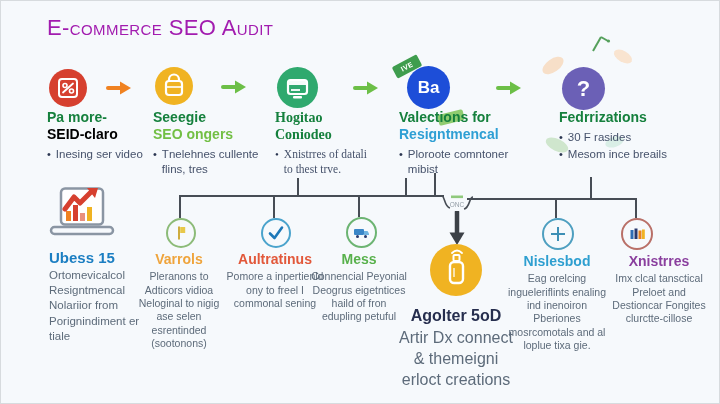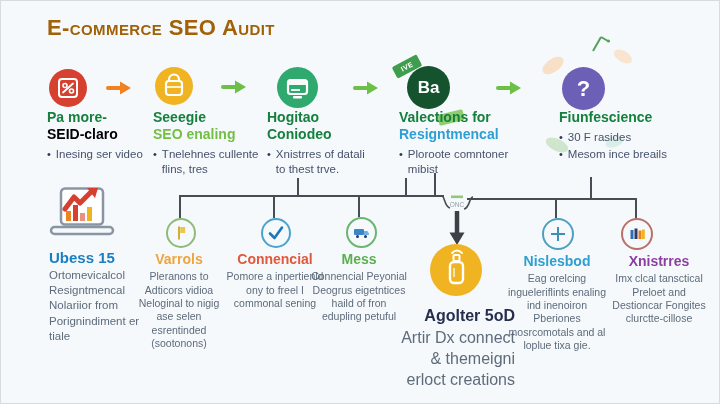--- a/index.html
+++ b/index.html
@@ -3,21 +3,21 @@
 <meta charset="utf-8">
 <style>
   html,body{margin:0;padding:0;background:#e8e8e8;}
   .canvas{
     position:relative;width:718px;height:402px;margin:0 auto;
     background:#f6f9fc;border:1px solid #d7dbde;overflow:hidden;
     font-family:"Liberation Sans","DejaVu Sans",sans-serif;
   }
   .abs{position:absolute;}
   .title{
-    left:46px;top:14px;font-size:22px;font-weight:bold;color:#a16207;
+    left:46px;top:14px;font-size:22px;font-weight:normal;color:#a21caf;
     font-variant:small-caps;letter-spacing:.4px;
   }
   .circle{border-radius:50%;display:flex;align-items:center;justify-content:center;}
   .badge-txt{color:#fff;font-weight:bold;}
   .step-text{line-height:1.22;}
   .step-title{font-size:14px;font-weight:bold;color:#15803d;}
   .step-sub{font-size:14px;font-weight:bold;}
   .c-red{color:#000000;} .c-green{color:#72bf44;} .c-blue{color:#2e9fd4;}
   .bullets{margin-top:4px;}
   .bullet{display:flex;gap:5px;font-size:11.5px;color:#46526b;line-height:1.28;margin-top:2px;}
@@ -86,21 +86,21 @@
   <div class="abs" style="left:352px;top:79px;">
     <svg width="26" height="16" viewBox="0 0 26 16">
       <line x1="2" y1="8" x2="16" y2="8" stroke="#6cbf47" stroke-width="4" stroke-linecap="round"></line>
       <polygon points="14,1.5 25,8 14,14.5" fill="#6cbf47"></polygon>
     </svg>
   </div>
 
   <div class="abs tag" style="left:392px;top:59px;width:28px;height:13px;background:#3f9d4e;transform:rotate(-28deg);">
     <span>IVE</span>
   </div>
-  <div class="abs circle" style="left:406px;top:65px;width:43px;height:43px;background:#14532d;">
+  <div class="abs circle" style="left:406px;top:65px;width:43px;height:43px;background:#1d4ed8;">
     <span class="badge-txt" style="font-size:17px;">Ba</span>
   </div>
   <div class="abs tag" style="left:437px;top:111px;width:26px;height:11px;background:#90cc70;transform:rotate(-14deg);"></div>
 
   <div class="abs" style="left:495px;top:79px;">
     <svg width="26" height="16" viewBox="0 0 26 16">
       <line x1="2" y1="8" x2="16" y2="8" stroke="#6cbf47" stroke-width="4" stroke-linecap="round"></line>
       <polygon points="14,1.5 25,8 14,14.5" fill="#6cbf47"></polygon>
     </svg>
   </div>
@@ -127,30 +127,30 @@
     <div class="bullets">
       <div class="bullet">
         <span class="dot">•</span>
         <span>Inesing ser video</span>
       </div>
     </div>
   </div>
 
   <div class="abs step-text" style="left:152px;top:108px;width:106px;">
     <div class="step-title">Seeegie</div>
-    <div class="step-sub c-green">SEO enaling</div>
+    <div class="step-sub c-green">SEO ongers</div>
     <div class="bullets">
       <div class="bullet">
         <span class="dot">•</span>
         <span>Tnelehnes cullente flins, tres</span>
       </div>
     </div>
   </div>
 
-  <div class="abs step-text" style="left:266px;top:108px;width:100px;">
+  <div class="abs step-text" style="left:274px;top:108px;width:100px;font-family:Liberation Serif, serif;">
     <div class="step-title">Hogitao Coniodeo</div>
     <div class="bullets">
       <div class="bullet">
         <span class="dot">•</span>
         <span>Xnistrres of datali to thest trve.</span>
       </div>
     </div>
   </div>
 
   <div class="abs step-text" style="left:398px;top:108px;width:125px;">
@@ -158,21 +158,21 @@
     <div class="step-sub c-blue">Resigntmencal</div>
     <div class="bullets">
       <div class="bullet">
         <span class="dot">•</span>
         <span>Ploroote comntoner mibist</span>
       </div>
     </div>
   </div>
 
   <div class="abs step-text" style="left:558px;top:108px;width:118px;">
-    <div class="step-title">Fiunfescience</div>
+    <div class="step-title">Fedrrizations</div>
     <div class="bullets">
       <div class="bullet">
         <span class="dot">•</span>
         <span>30 F rasides</span>
       </div>
       <div class="bullet">
         <span class="dot">•</span>
         <span>Mesom ince breails</span>
       </div>
     </div>
@@ -253,21 +253,21 @@
       <rect x="11.5" y="6.5" width="3" height="8.5" fill="#e8821e"></rect>
       <rect x="15" y="5.5" width="2.8" height="9.5" fill="#f0b322"></rect>
     </svg>
   </div>
 
   <div class="tl-item" style="left:130px;top:250px;width:96px;">
     <div class="tl-head" style="color:#efa43c;">Varrols</div>
     <div class="tl-text">Pleranons to Adticors vidioa Neloginal to nigig ase selen esrentinded (sootonons)</div>
   </div>
   <div class="tl-item" style="left:222px;top:250px;width:104px;">
-    <div class="tl-head" style="color:#e2583a;">Connencial</div>
+    <div class="tl-head" style="color:#e2583a;">Aultratinus</div>
     <div class="tl-text">Pomore a inpertienld ony to freel I commonal sening</div>
   </div>
   <div class="tl-item" style="left:310px;top:250px;width:96px;">
     <div class="tl-head" style="color:#58b14c;">Mess</div>
     <div class="tl-text">Connencial Peyonial Deogrus eigetntices haild of fron edupling petuful</div>
   </div>
   <div class="tl-item" style="left:506px;top:252px;width:100px;">
     <div class="tl-head" style="color:#2e9fd0;">Nislesbod</div>
     <div class="tl-text">Eag orelcing ingueleriflints enaling ind inenoiron Pberiones mosrcomotals and al loplue tixa gie.</div>
   </div>
@@ -277,18 +277,18 @@
   </div>
 
   <div class="abs circle" style="left:429px;top:243px;width:52px;height:52px;background:#f0b322;">
     <svg width="52" height="52" viewBox="0 0 52 52">
       <rect x="20" y="18" width="13" height="21" rx="4" fill="none" stroke="#fff" stroke-width="2.4"></rect>
       <rect x="23.5" y="11" width="6" height="6" rx="1" fill="none" stroke="#fff" stroke-width="2"></rect>
       <path d="M22,9 q5,-5 10,0" fill="none" stroke="#fff" stroke-width="1.8" stroke-linecap="round"></path>
       <line x1="24" y1="24" x2="24" y2="33" stroke="#fff" stroke-width="1.6" opacity="0.8"></line>
     </svg>
   </div>
-  <div class="tl-item" style="left:396px;top:306px;width:118px;text-align:right;">
+  <div class="tl-item" style="left:396px;top:306px;width:118px;">
     <div class="agolter-head">Agolter 5oD</div>
     <div class="agolter-text">Artir Dx connect &amp; themeigni erloct creations</div>
   </div>
 
 </div>
 
 </body></html>

